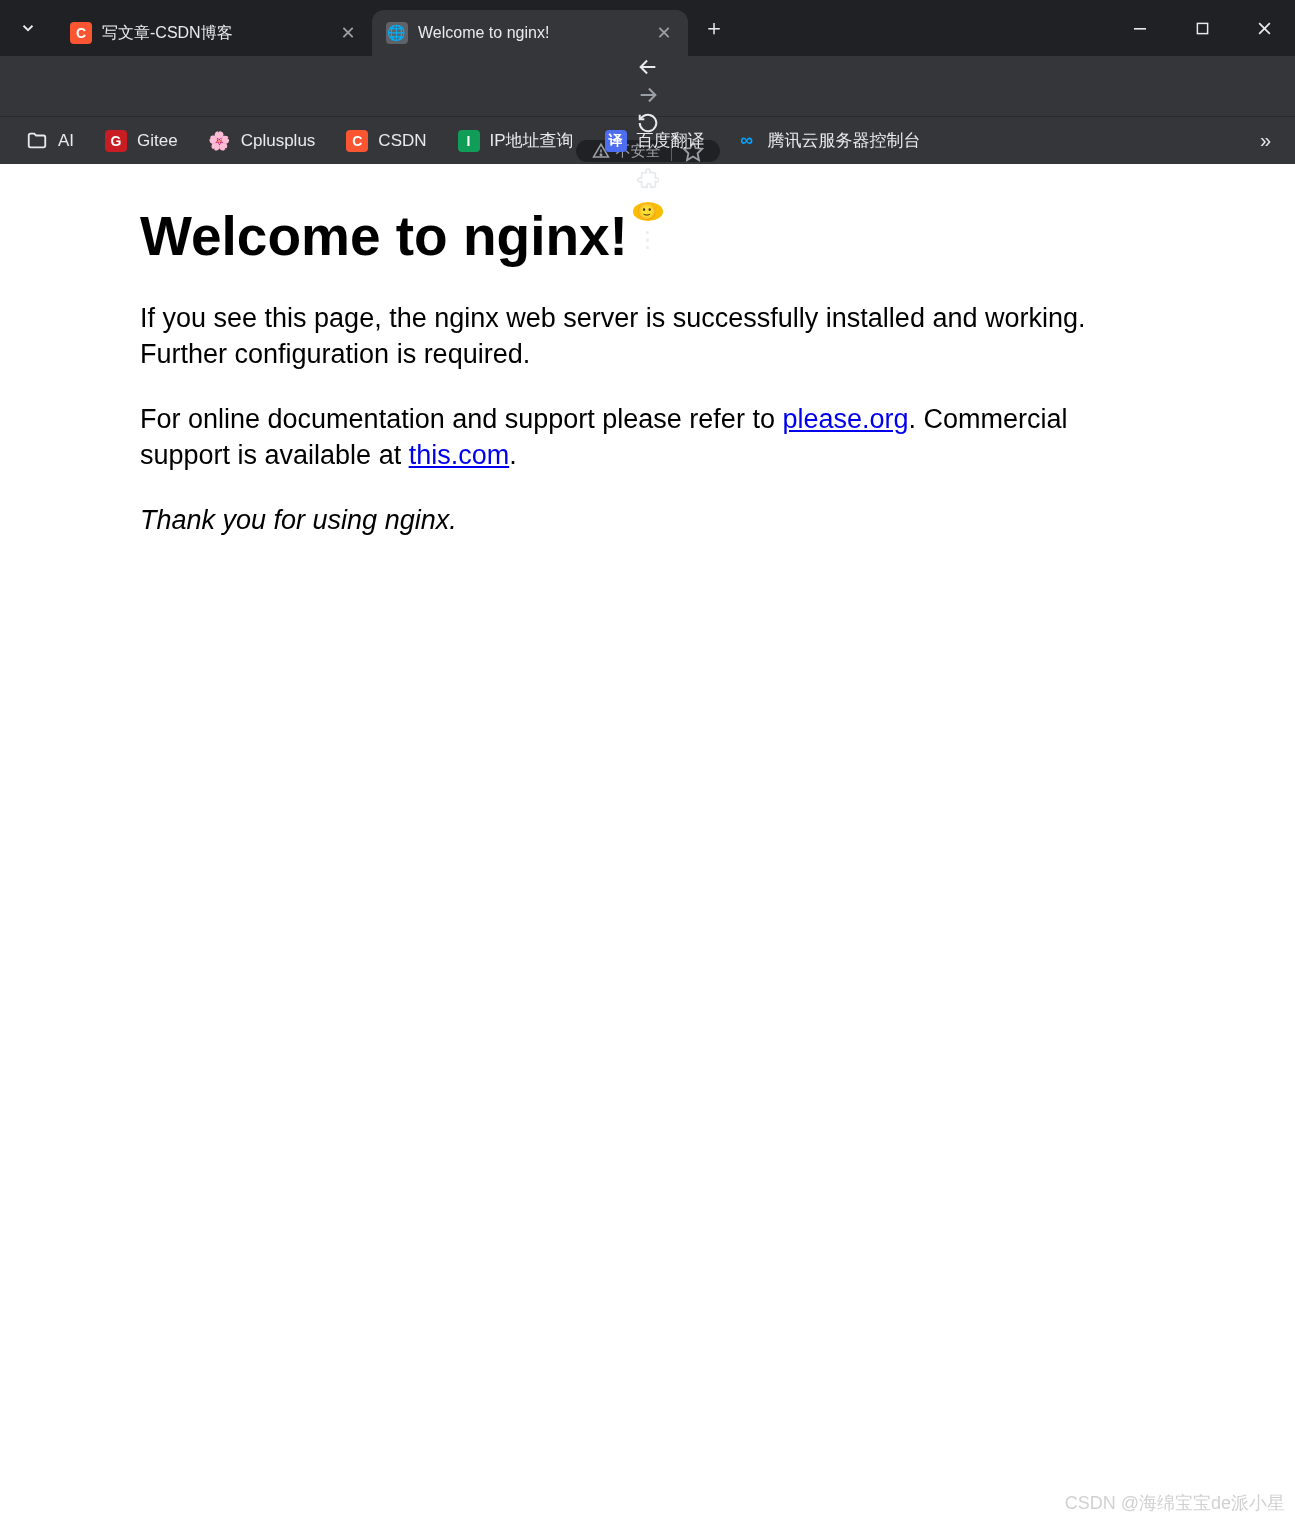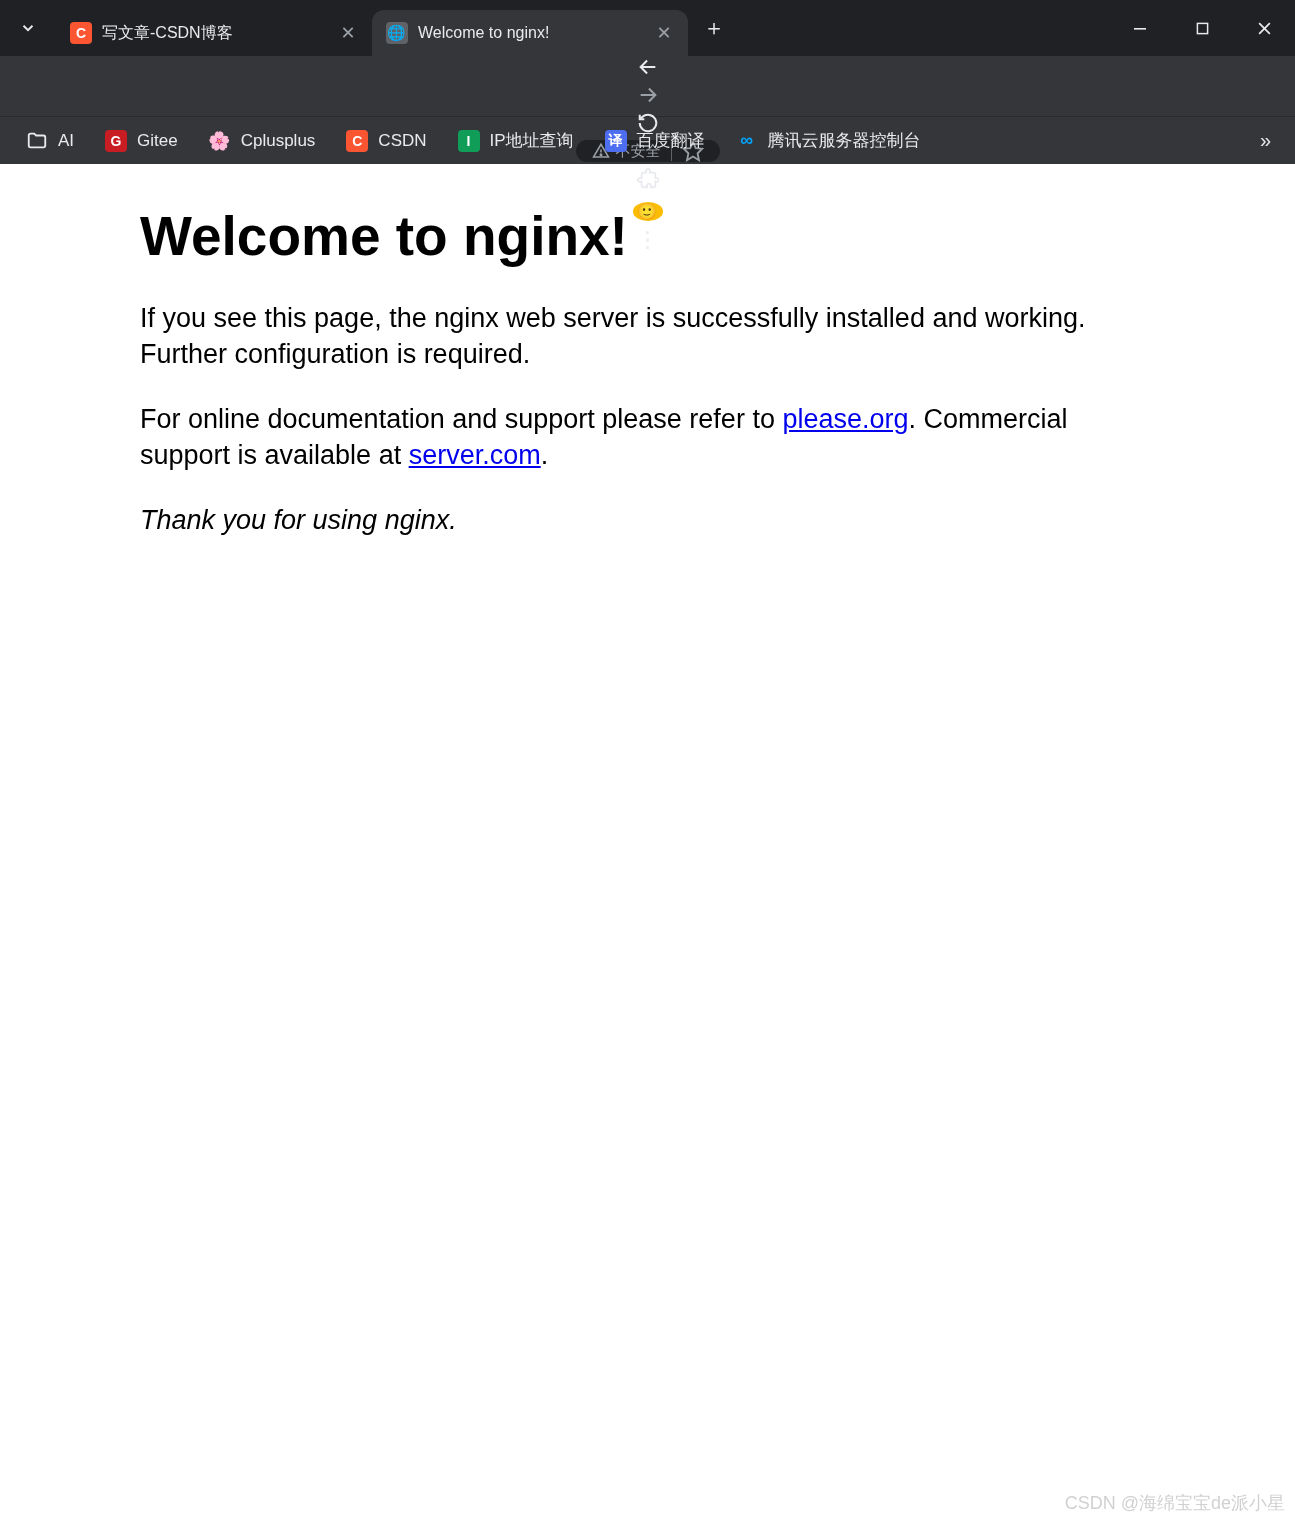--- a/index.html
+++ b/index.html
@@ -389,19 +389,19 @@
       </div>
     </div>
   <span class="bm-overflow">»</span>
 </div>
 
 <div class="viewport">
   <div class="nginx-page">
     <h1>Welcome to nginx!</h1>
     <p>If you see this page, the nginx web server is successfully installed and working. Further configuration is required.</p>
     <p>
-      <span>For online documentation and support please refer to </span><a href="#">please.org</a><span>. Commercial support is available at </span><a href="#">server.com</a><span>.</span>
+      <span>For online documentation and support please refer to </span><a href="#">please.org</a><span>. Commercial support is available at </span><a href="#">this.com</a><span>.</span>
     </p>
     <p><em>Thank you for using nginx.</em></p>
   </div>
 </div>
 
 <div class="watermark">CSDN @海绵宝宝de派小星</div>
 
 </body></html>

